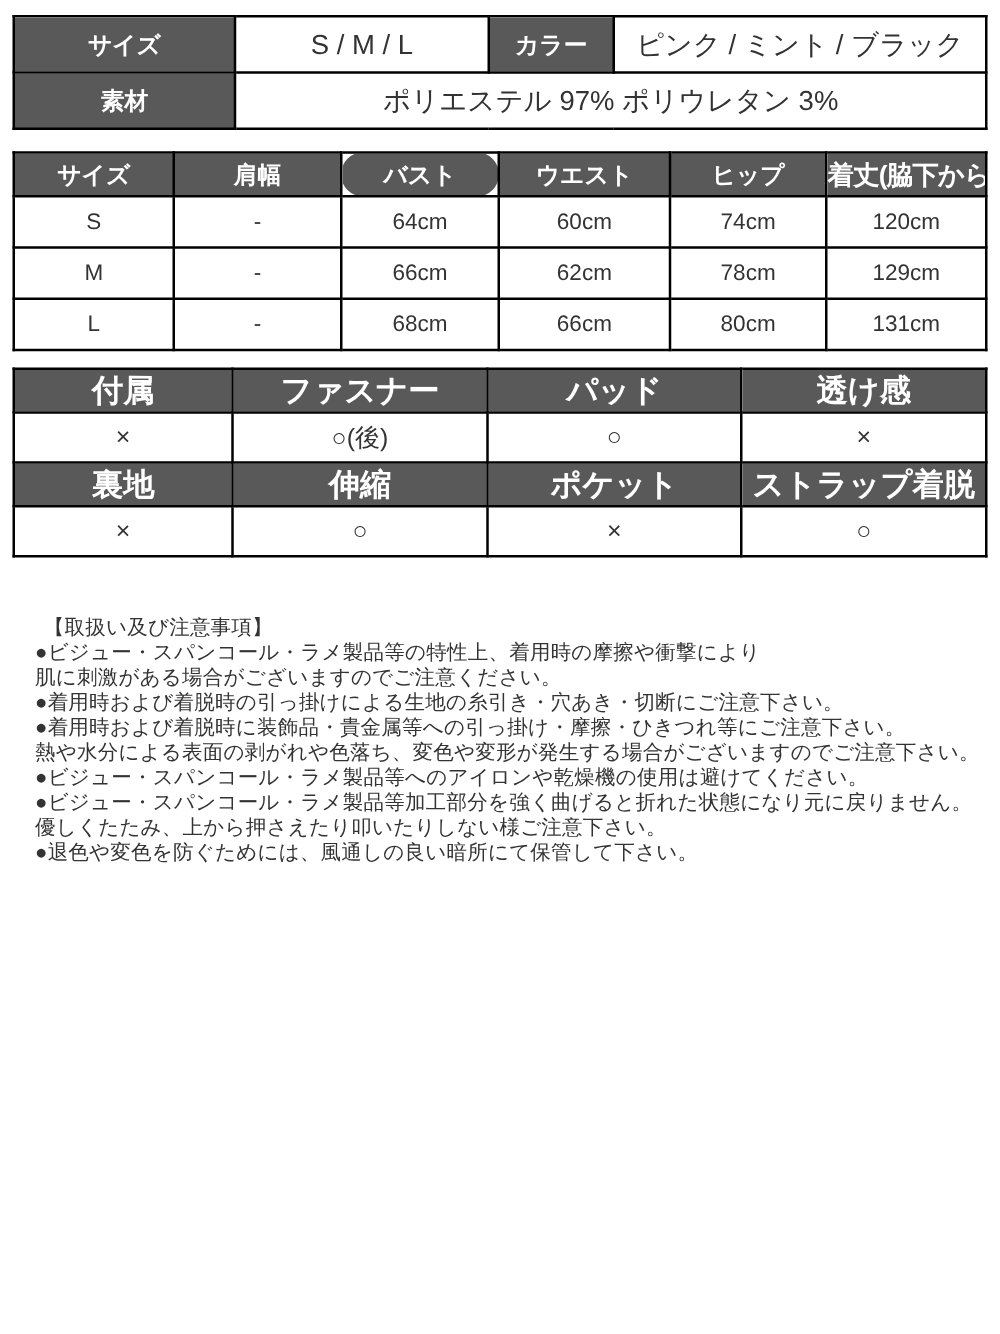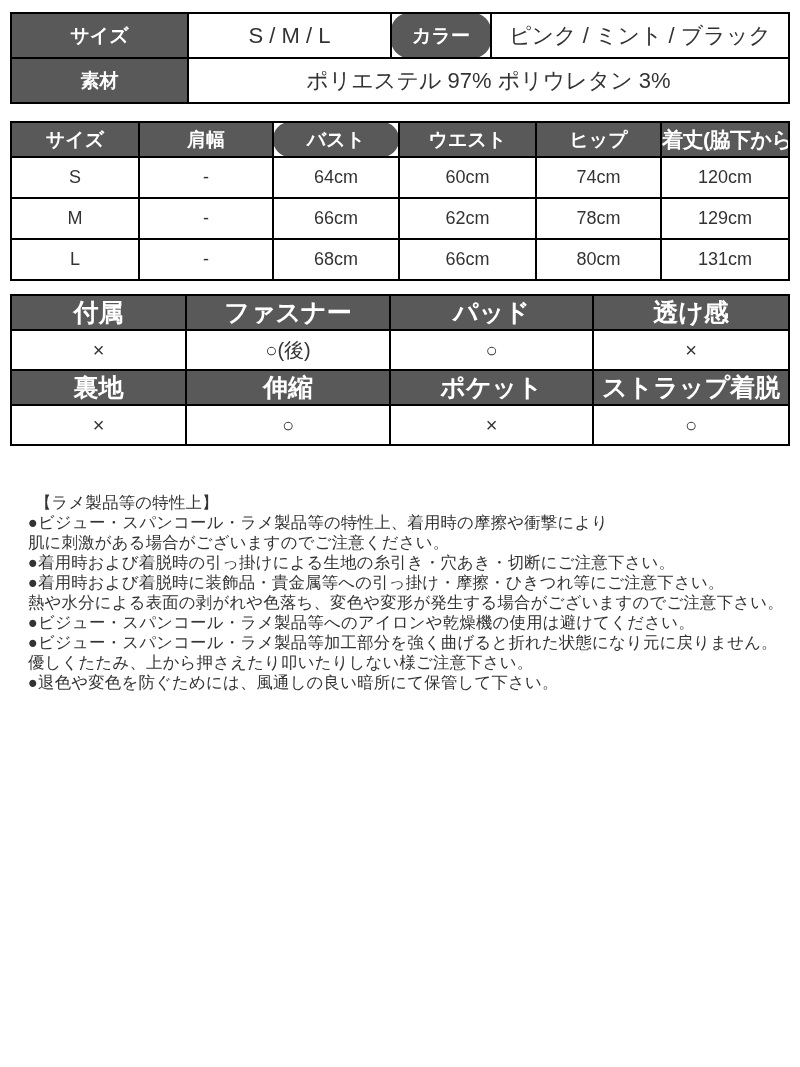--- a/index.html
+++ b/index.html
@@ -39,21 +39,21 @@
     color: #ffffff;
     font-weight: bold;
     font-size: 19px;
   }
   
   .spec-table { margin-top: 12px; }
   .spec-table tr { height: 45px; }
   .spec-table td { font-size: 22px; color: #333333; }
   .spec-table .col-label1 { width: 175px; }
   .spec-table .col-sml    { width: 201px; }
-  .spec-table .col-label2 { width: 98px; border-radius: 18px; }
+  .spec-table .col-label2 { width: 98px; }
   
   .size-chart { margin-top: 17px; }
   .size-chart tr.head { height: 35px; }
   .size-chart tr.data { height: 41px; }
   .size-chart td { font-size: 18px; color: #333333; }
   .size-chart th { font-size: 19px; }
   .size-chart th:last-child { font-size: 21px; letter-spacing: -0.5px; }
   .size-chart .c0 { width: 126px; }
   .size-chart .c1 { width: 132px; }
   .size-chart .c2 { width: 124px; border-radius: 17px; }
@@ -159,21 +159,21 @@
     <tr class="data">
       <td>×</td>
       <td>○</td>
       <td>×</td>
       <td>○</td>
     </tr>
   </tbody>
     </table>
 
   <div class="notes">
-    <div class="notes-title">【ラメ製品等の特性上】</div>
+    <div class="notes-title">【取扱い及び注意事項】</div>
     <div class="note-line">●ビジュー・スパンコール・ラメ製品等の特性上、着用時の摩擦や衝撃により</div>
     <div class="note-line">肌に刺激がある場合がございますのでご注意ください。</div>
     <div class="note-line">●着用時および着脱時の引っ掛けによる生地の糸引き・穴あき・切断にご注意下さい。</div>
     <div class="note-line">●着用時および着脱時に装飾品・貴金属等への引っ掛け・摩擦・ひきつれ等にご注意下さい。</div>
     <div class="note-line">熱や水分による表面の剥がれや色落ち、変色や変形が発生する場合がございますのでご注意下さい。</div>
     <div class="note-line">●ビジュー・スパンコール・ラメ製品等へのアイロンや乾燥機の使用は避けてください。</div>
     <div class="note-line">●ビジュー・スパンコール・ラメ製品等加工部分を強く曲げると折れた状態になり元に戻りません。</div>
     <div class="note-line">優しくたたみ、上から押さえたり叩いたりしない様ご注意下さい。</div>
     <div class="note-line">●退色や変色を防ぐためには、風通しの良い暗所にて保管して下さい。</div>
   </div>

